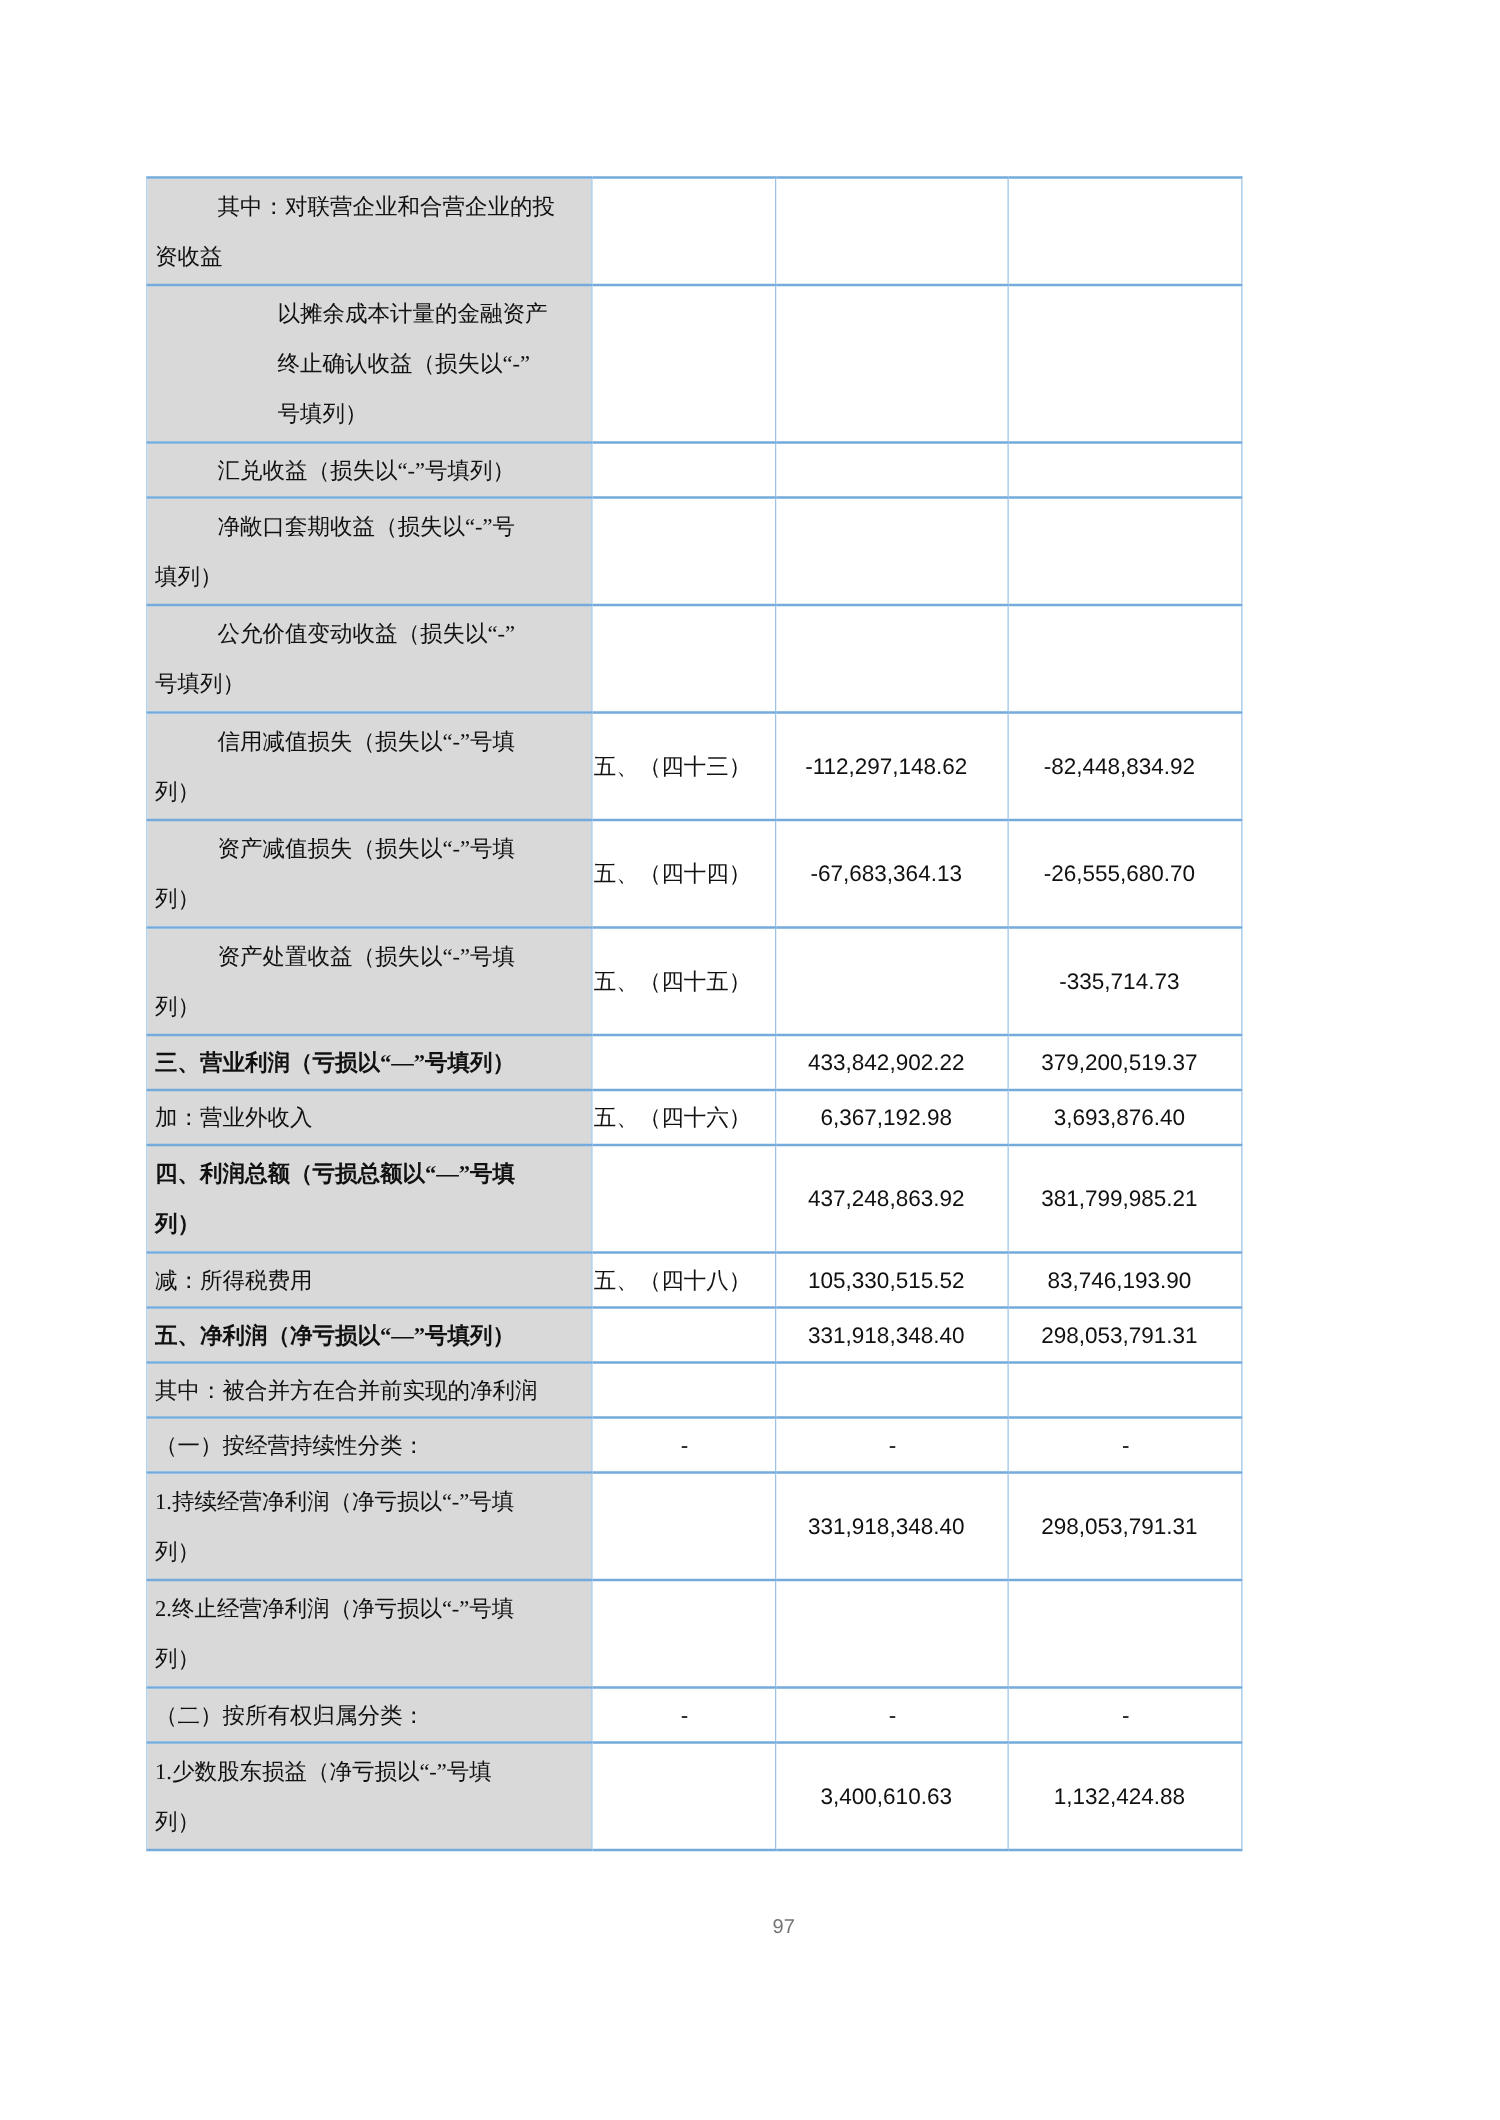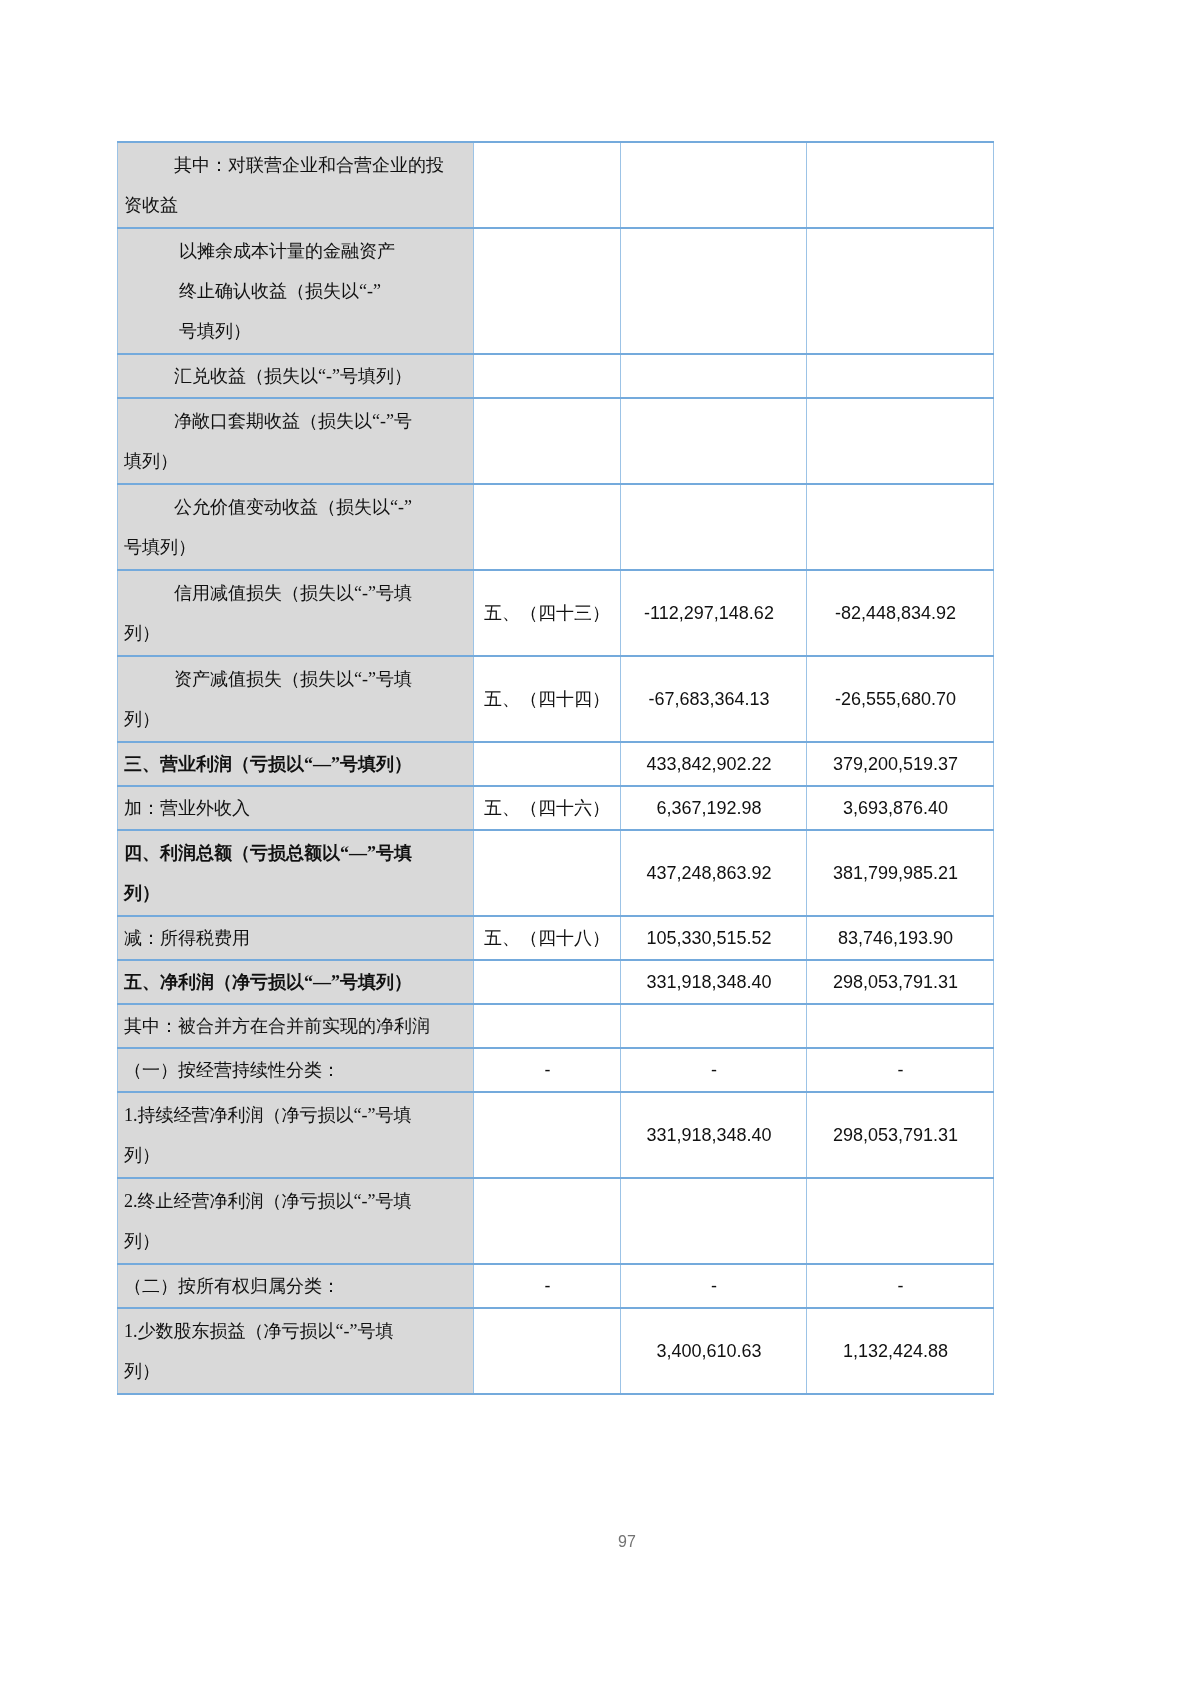--- a/index.html
+++ b/index.html
@@ -31,24 +31,24 @@
   tr.lines-2 td { height:82px; }
   tr.lines-3 td { height:122px; }
   .c-label {
     background:#D9D9D9;
     text-align:left;
     padding:0 8px 0 6px;
     line-height:40px;
     white-space:pre-line;
   }
   .ind-hang { text-indent:50px; }
-  .ind-deep { padding-left:61px; padding-right:8px; }
+  .ind-deep { padding-left:104px; padding-right:8px; }
   .bold { font-weight:bold; }
   .c-note {
-    text-align:center;
+    text-align:left;
     white-space:nowrap;
     font-family:"Liberation Serif","DejaVu Serif",serif;
   }
   .c-amt {
     text-align:center;
     padding-right:10px;
     font-family:"Liberation Sans","DejaVu Sans",sans-serif;
     font-size:18px;
   }
   .c-amt.dash, .c-note.dash {
@@ -119,20 +119,27 @@
           <td class="c-amt">-112,297,148.62</td>
           <td class="c-amt">-82,448,834.92</td>
         </tr>
         <tr class="lines-2">
           <td class="c-label ind-hang">资产减值损失（损失以“-”号填
 列）</td>
           <td class="c-note">五、（四十四）</td>
           <td class="c-amt">-67,683,364.13</td>
           <td class="c-amt">-26,555,680.70</td>
         </tr>
+        <tr class="lines-2">
+          <td class="c-label ind-hang">资产处置收益（损失以“-”号填
+列）</td>
+          <td class="c-note">五、（四十五）</td>
+          <td class="c-amt"></td>
+          <td class="c-amt">-335,714.73</td>
+        </tr>
         <tr class="lines-1">
           <td class="c-label ind-none bold">三、营业利润（亏损以“—”号填列）</td>
           <td class="c-note"></td>
           <td class="c-amt">433,842,902.22</td>
           <td class="c-amt">379,200,519.37</td>
         </tr>
         <tr class="lines-1">
           <td class="c-label ind-none">加：营业外收入</td>
           <td class="c-note">五、（四十六）</td>
           <td class="c-amt">6,367,192.98</td>

